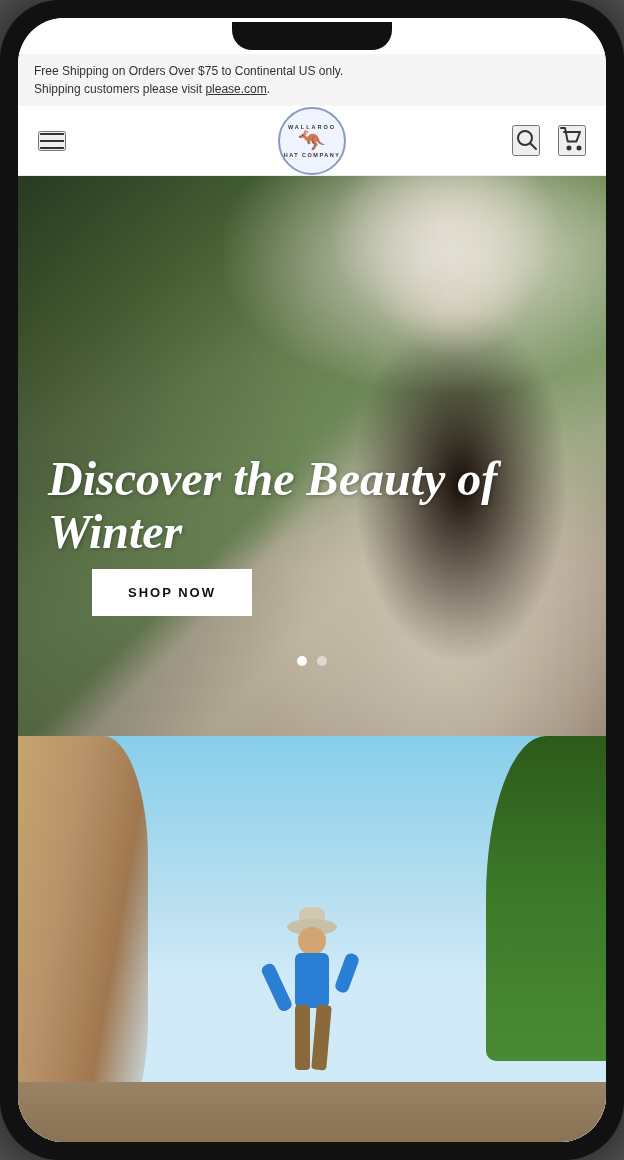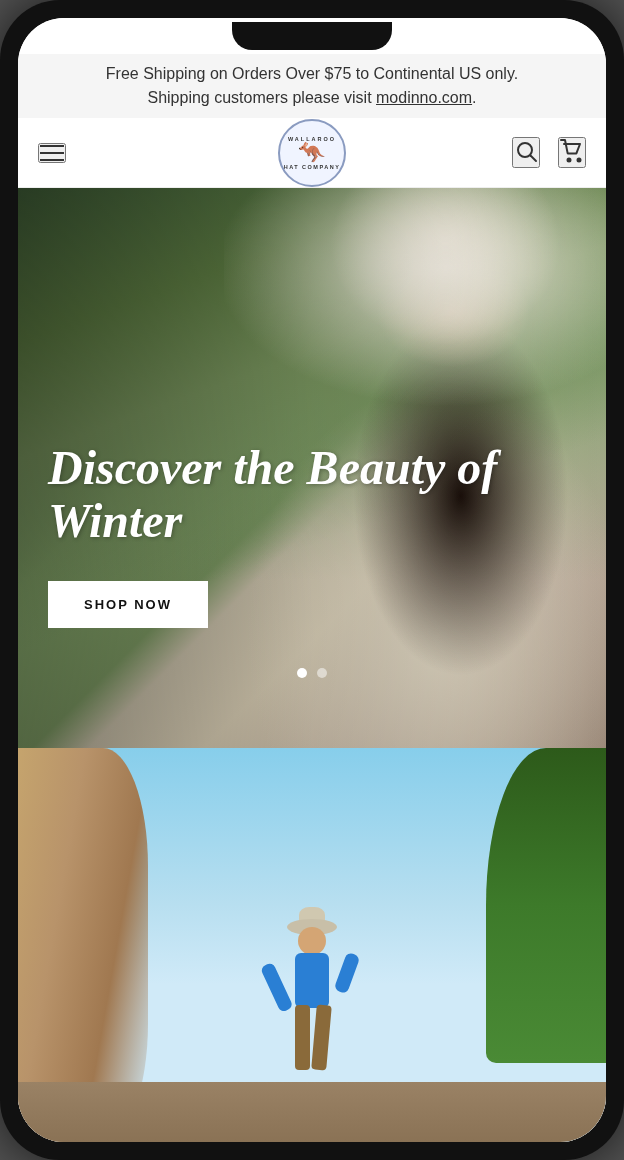--- a/index.html
+++ b/index.html
@@ -45,23 +45,22 @@
     .notch {
       width: 160px;
       height: 28px;
       background: #111;
       border-radius: 0 0 20px 20px;
     }
 
     
     .announcement-bar {
       background: #f5f5f5;
-      text-align: center;
       padding: 8px 16px;
-      font-size: 16px;
+      font-size: 12px;
       color: #333;
       line-height: 1.5;
     }
 
     .announcement-bar a {
       color: #333;
       text-decoration: underline;
     }
 
     
@@ -179,35 +178,36 @@
       right: 30px;
     }
 
     .hero-title {
       font-family: Georgia, 'Times New Roman', serif;
       font-style: italic;
       font-size: 48px;
       font-weight: bold;
       color: #fff;
       line-height: 1.1;
-      margin-bottom: 33px;
+      margin-bottom: 10px;
       text-shadow: 1px 1px 4px rgba(0,0,0,0.3);
     }
 
     .shop-now-btn {
       display: inline-block;
       background: #fff;
       color: #111;
       padding: 16px 36px;
       font-size: 13px;
       font-weight: 700;
       letter-spacing: 2px;
       text-transform: uppercase;
       border: none;
       cursor: pointer;
+      margin-left: 44px;
     }
 
     
     .carousel-dots {
       position: absolute;
       bottom: 70px;
       left: 50%;
       transform: translateX(-50%);
       display: flex;
       gap: 10px;
@@ -378,21 +378,21 @@
 <div class="phone-frame">
   <div class="phone-screen">
 
     <div class="notch-bar">
       <div class="notch"></div>
     </div>
 
     <div class="announcement-bar">
       <div>Free Shipping on Orders Over $75 to Continental US only.</div>
       <div>
-        <span>Shipping customers please visit </span><a>modinno.com</a>.
+        <span>Shipping customers please visit </span><a>please.com</a>.
       </div>
     </div>
 
     <div class="header">
       <div class="header-left">
         <button class="hamburger-icon" aria-label="Menu">
           <span></span>
           <span></span>
           <span></span>
         </button>

